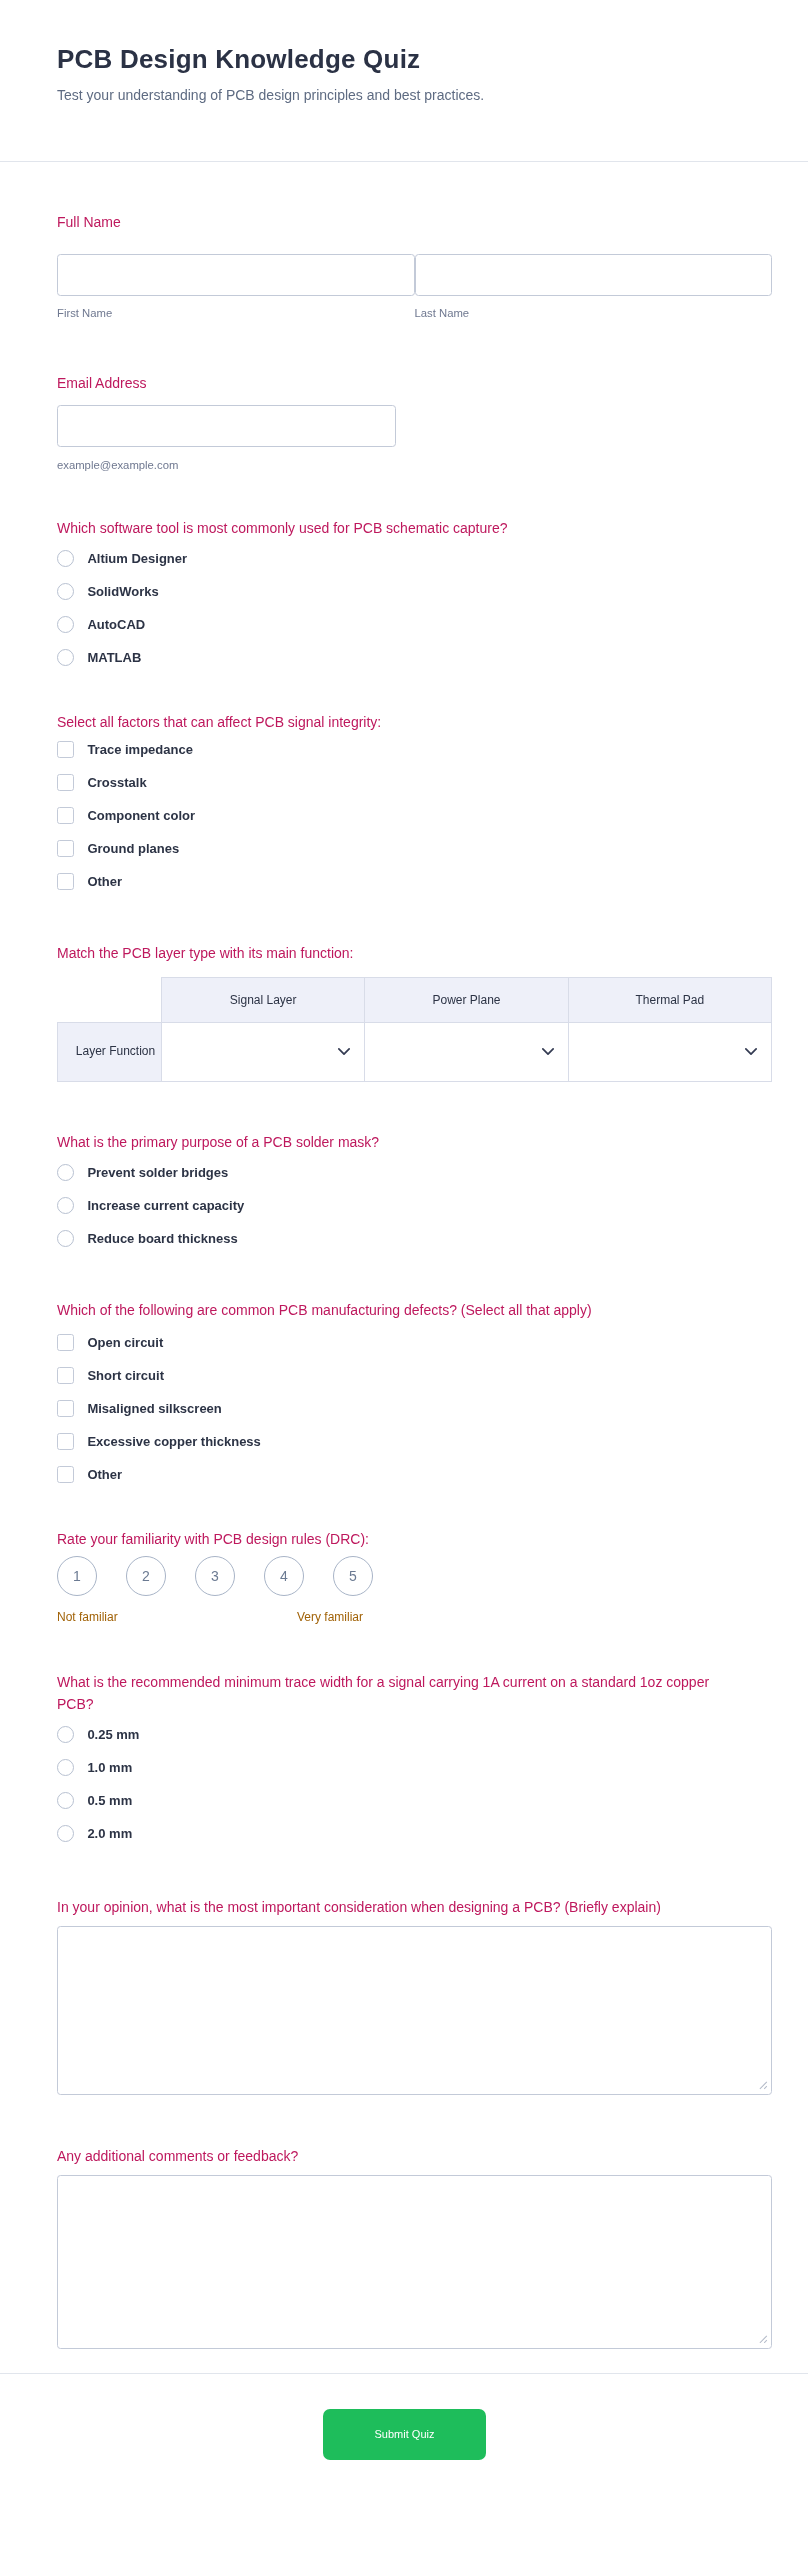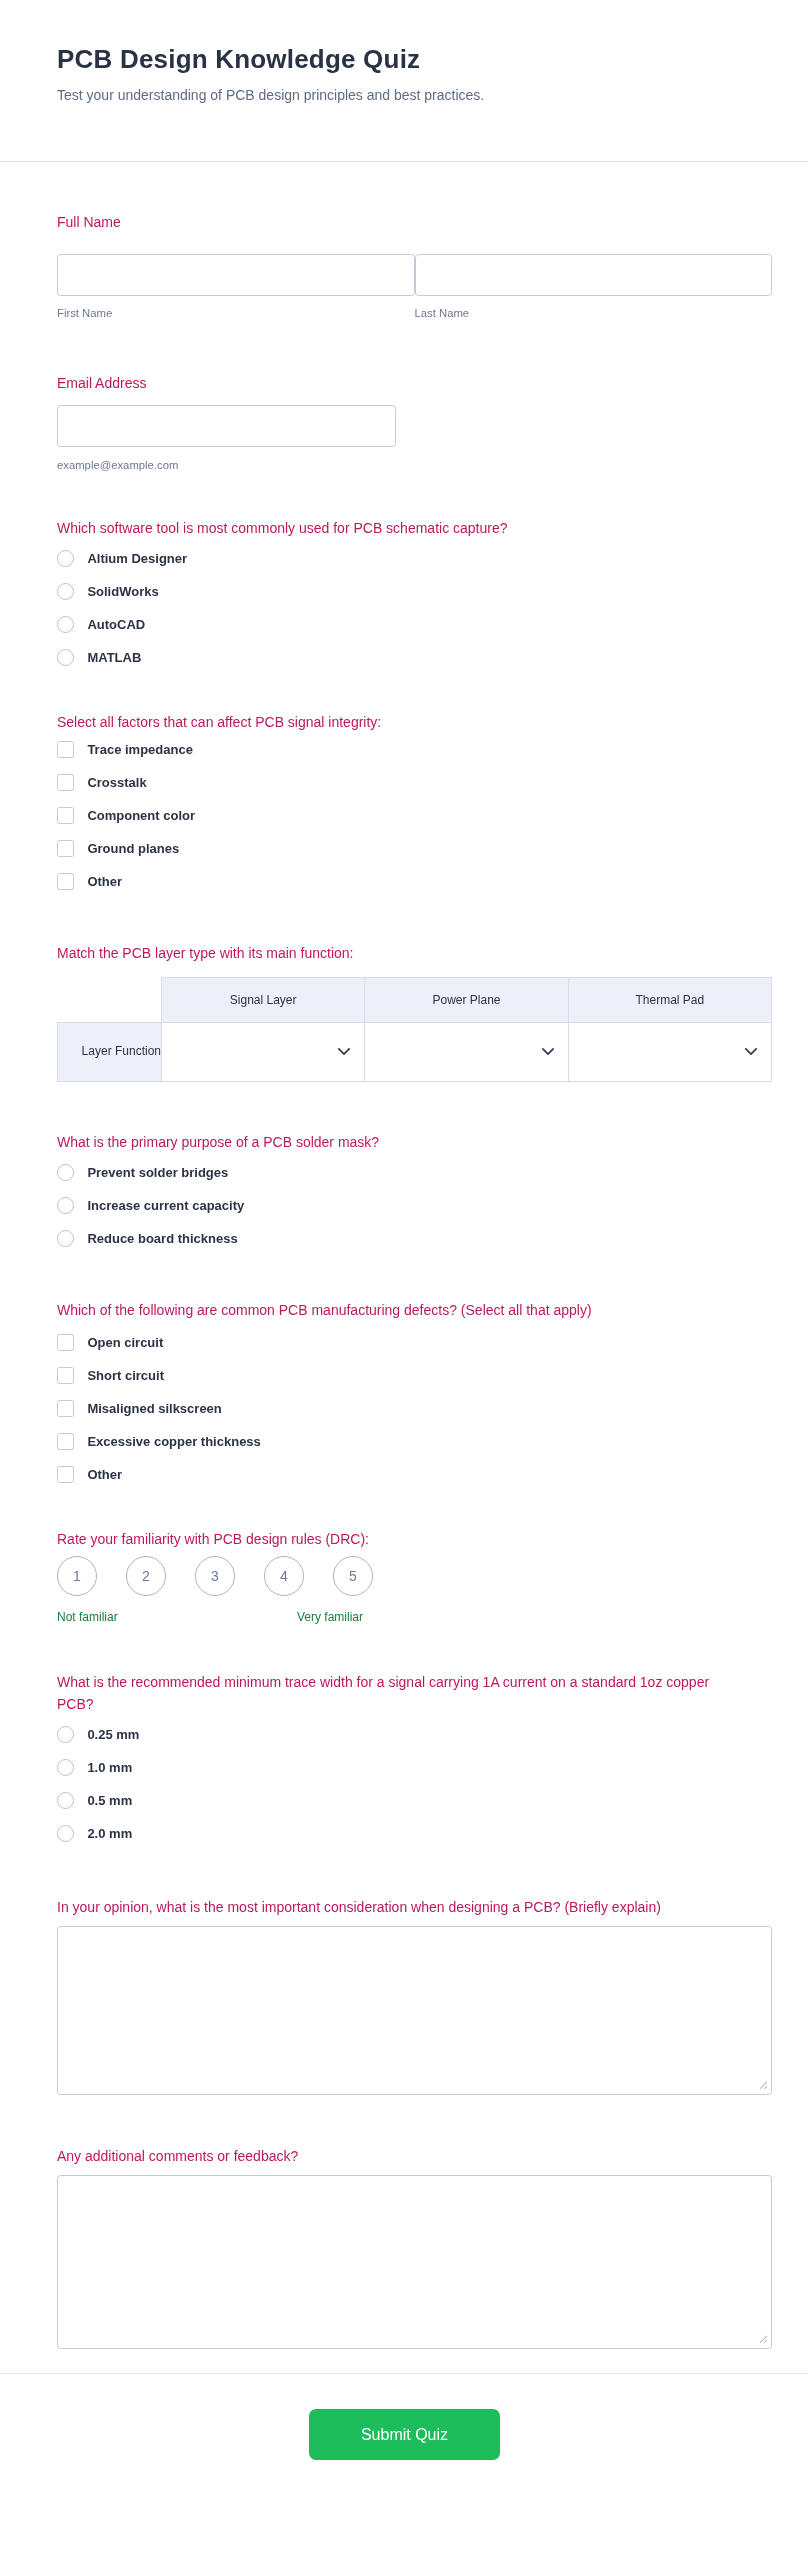--- a/index.html
+++ b/index.html
@@ -110,21 +110,21 @@
     text-align: center;
   }
   .matrix-rowhead {
     background: #eef0f9;
     width: 104px;
     height: 59px;
     font-size: 12px;
     line-height: 16.5px;
     color: #2c3345;
     padding-left: 12px;
-    text-align: right;
+    text-align: center;
     font-weight: normal;
   }
   .matrix-cell { background: #fff; height: 59px; padding: 0; }
   .matrix-select {
     width: 100%; height: 100%;
     display: flex;
     align-items: center;
     justify-content: flex-end;
     padding-right: 14px;
     cursor: pointer;
@@ -140,21 +140,21 @@
     background: #fff;
     display: flex;
     align-items: center;
     justify-content: center;
     font-size: 14px;
     color: #6b7a92;
     cursor: pointer;
     flex: 0 0 auto;
   }
   .scale-labels { position: relative; margin-top: 14px; height: 15.6px; width: 417px; }
-  .scale-label { position: absolute; top: 0; font-size: 12px; color: #15803d; white-space: nowrap; }
+  .scale-label { position: absolute; top: 0; font-size: 12px; color: #a16207; white-space: nowrap; }
   .scale-label-left { left: 0; }
   .scale-label-right { left: 240px; }
 
   
   .ta-wrap { position: relative; margin-top: 7px; width: 715px; }
   .textarea {
     display: block;
     width: 100%;
     height: 169px;
     border: 0.9px solid #c3cad8;
@@ -175,21 +175,21 @@
     padding: 35px 0 43px 0;
     text-align: center;
   }
   .submit-btn {
     display: inline-block;
     background: #1ebd5b;
     color: #ffffff;
     border: none;
     border-radius: 7px;
     font-family: "Liberation Sans", sans-serif;
-    font-size: 16px;
+    font-size: 11px;
     line-height: 21px;
     padding: 15px 52px;
     cursor: pointer;
   }
 </style>
 </head>
 <body>
 
 <div class="page">
 

